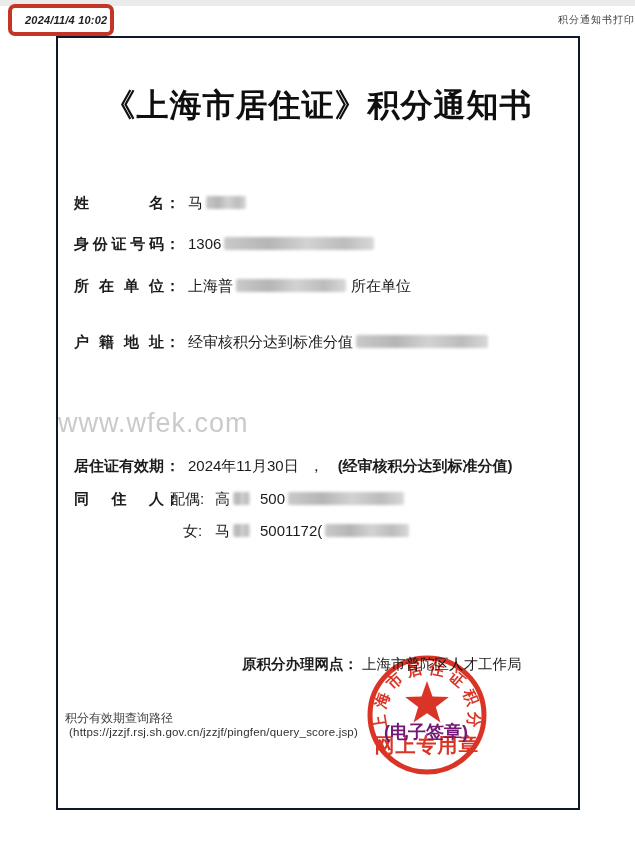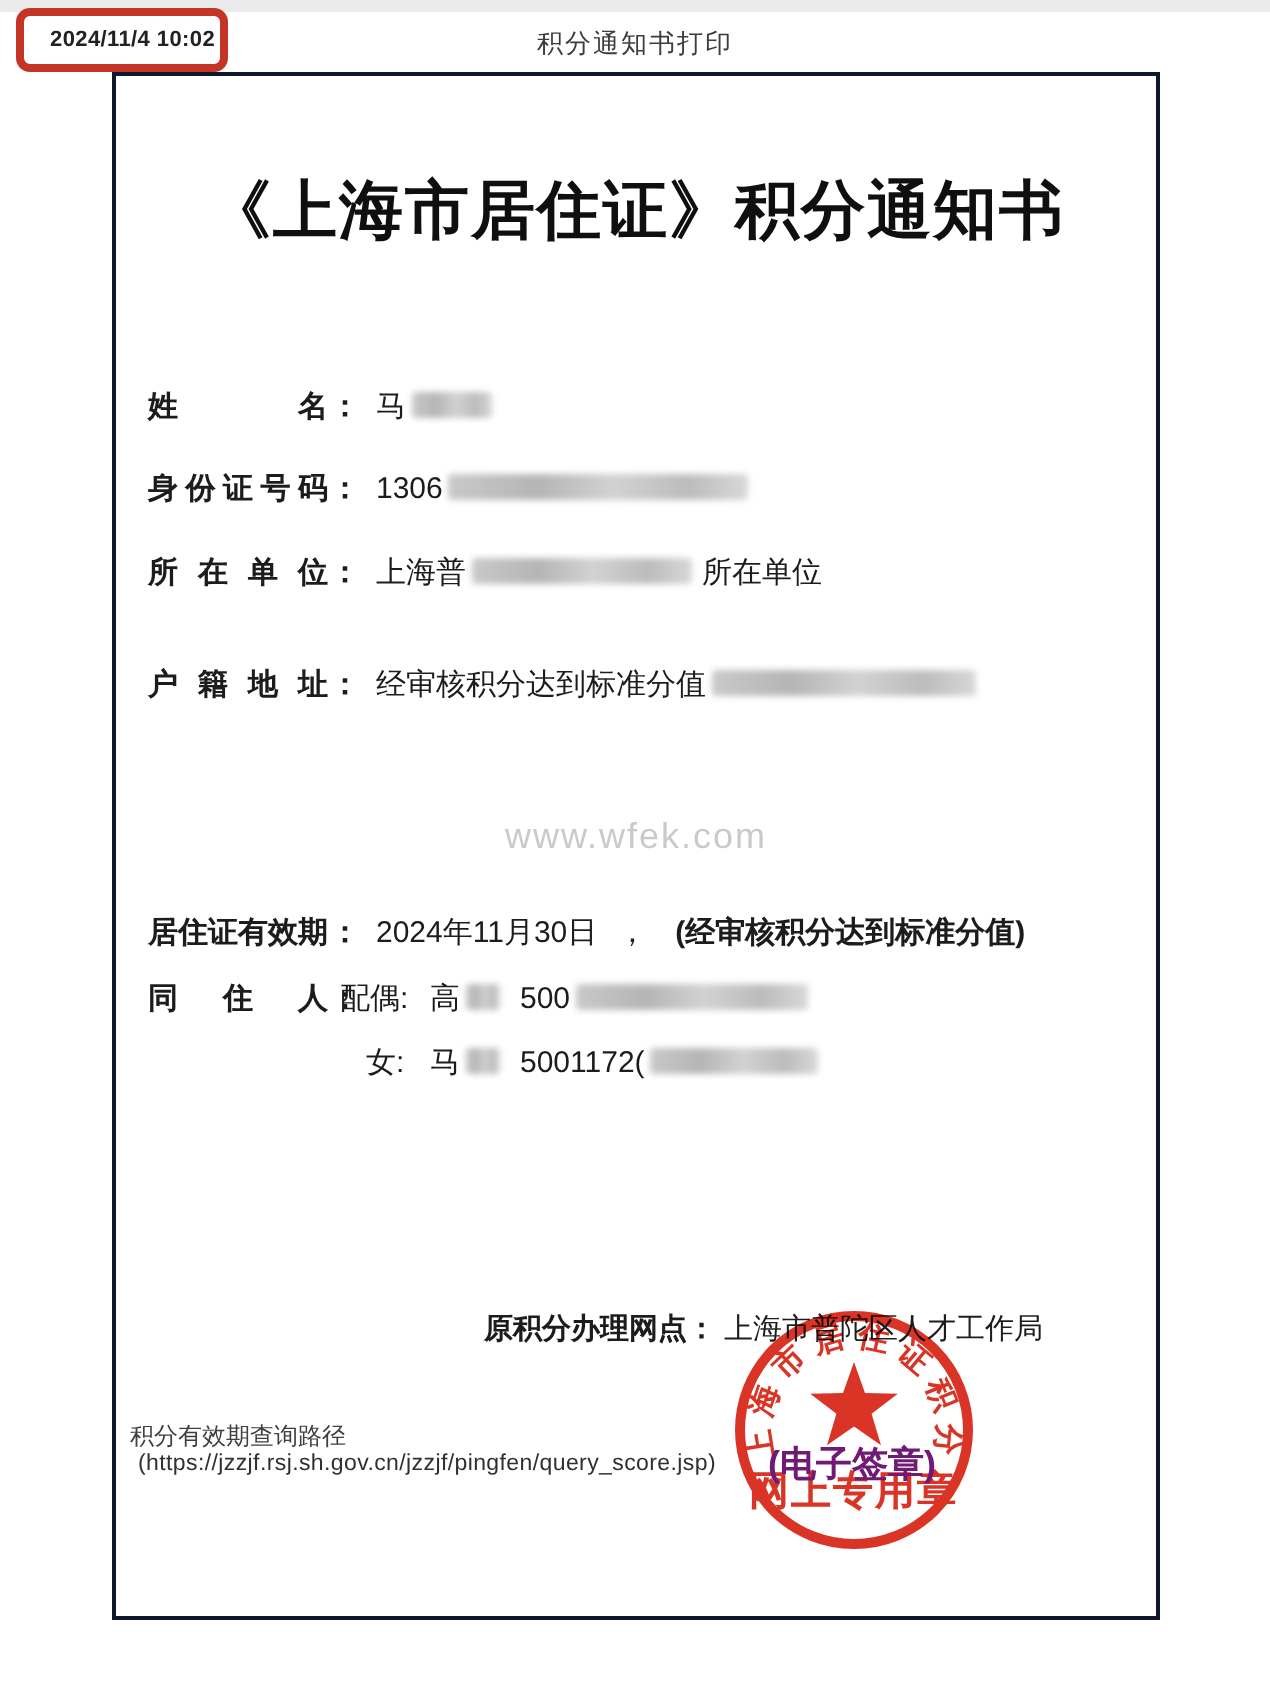--- a/index.html
+++ b/index.html
@@ -8,29 +8,29 @@
     position:relative;
     background:#ffffff;
     font-family:"Liberation Sans","DejaVu Sans",sans-serif;
     color:#1c1c1c;
     overflow:hidden;
   }
   .top-strip { position:absolute; left:0; top:0; width:635px; height:6px; background:#ebebeb; }
 
   .page-header {
     position:absolute; top:13px; left:0; width:100%;
-    text-align:center; font-size:13px; color:#3d3d3d; letter-spacing:1px;
+    text-align:right; font-size:10px; color:#3d3d3d; letter-spacing:1px;
   }
   .timestamp-box {
     position:absolute; left:8px; top:4px; width:106px; height:32px;
     border:4px solid #c43527; border-radius:7px;
     display:flex; align-items:center; padding-left:13px;
     background:transparent; z-index:6;
   }
-  .timestamp-box span { font-size:11px; font-weight:700; color:#222; letter-spacing:0.2px; }
+  .timestamp-box span { font-size:11px; font-weight:700; color:#222; letter-spacing:0.2px;font-style:italic; }
 
   .doc-frame {
     position:absolute; left:56px; top:36px; width:524px; height:774px;
     border:2px solid #0f172a; background:#fff;
   }
   .doc-title {
     position:absolute; top:46px; left:0; right:0;
     text-align:center; font-size:32px; font-weight:800;
     letter-spacing:1px; color:#0f0f0f;
   }
@@ -47,21 +47,21 @@
   .suffix { margin-left:2px; }
 
   .redact {
     display:inline-block; height:13px; border-radius:2px;
     background:linear-gradient(90deg,#c9c9c9 0%,#b5b5b5 30%,#d2d2d2 55%,#bcbcbc 80%,#d8d8d8 100%);
     filter:blur(1.6px); vertical-align:-1px; margin:0 3px;
   }
 
   .watermark {
     position:absolute; top:370px; left:0; width:100%;
-    text-align:center; font-size:18px; color:#cacaca; letter-spacing:1px;
+    font-size:27px; color:#cacaca; letter-spacing:1px;
   }
 
   .val-sep { margin:0 14px 0 10px; }
   .val-note { font-weight:700; }
 
   .member-line { position:absolute; left:112px; white-space:nowrap; font-size:15px; }
   .rel { display:inline-block; width:42px; }
   .rel.indent { width:42px; padding-left:13px; }
   .mname { margin-left:3px; }
   .mnum { margin-left:7px; }

